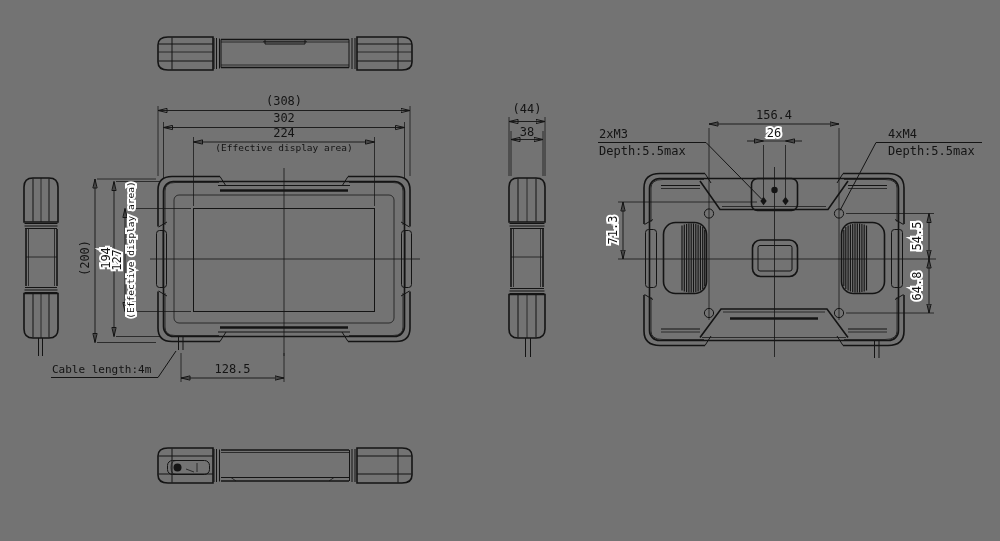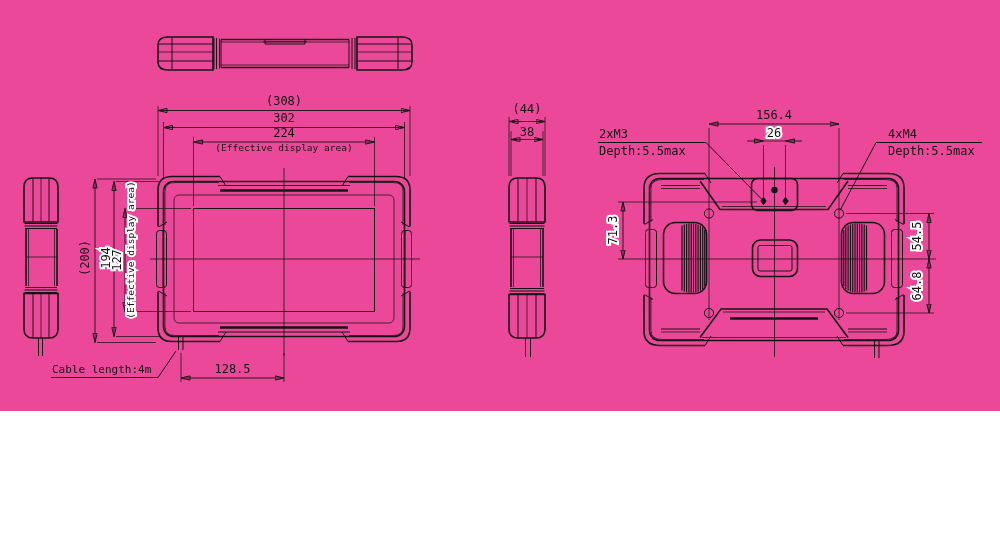--- a/index.html
+++ b/index.html
@@ -1,16 +1,16 @@
 <!DOCTYPE html>
 <html><head>
 <meta charset="utf-8">
 <style>
   html,body{margin:0;padding:0;background:#ffffff;}
-  .stage{width:1000px;height:411px;position:relative;background:#ec4899;overflow:hidden;}
+  .stage{width:1000px;height:541px;position:relative;background:#737373;overflow:hidden;}
   svg{display:block;font-family:"DejaVu Sans Mono","Liberation Mono",monospace;}
   svg *{fill:none;stroke:#141414;stroke-width:1;}
   .t2{stroke-width:2.6;}
   .t15{stroke-width:1.6;}
   .thin{stroke-width:0.75;}
   .cl{stroke-width:0.8;}
   .rib{stroke-width:1.15;}
   .txt{fill:#141414;stroke:none;font-size:12px;}
   .txt.small{font-size:9.5px;}
   .txt.mid{font-size:11px;}

